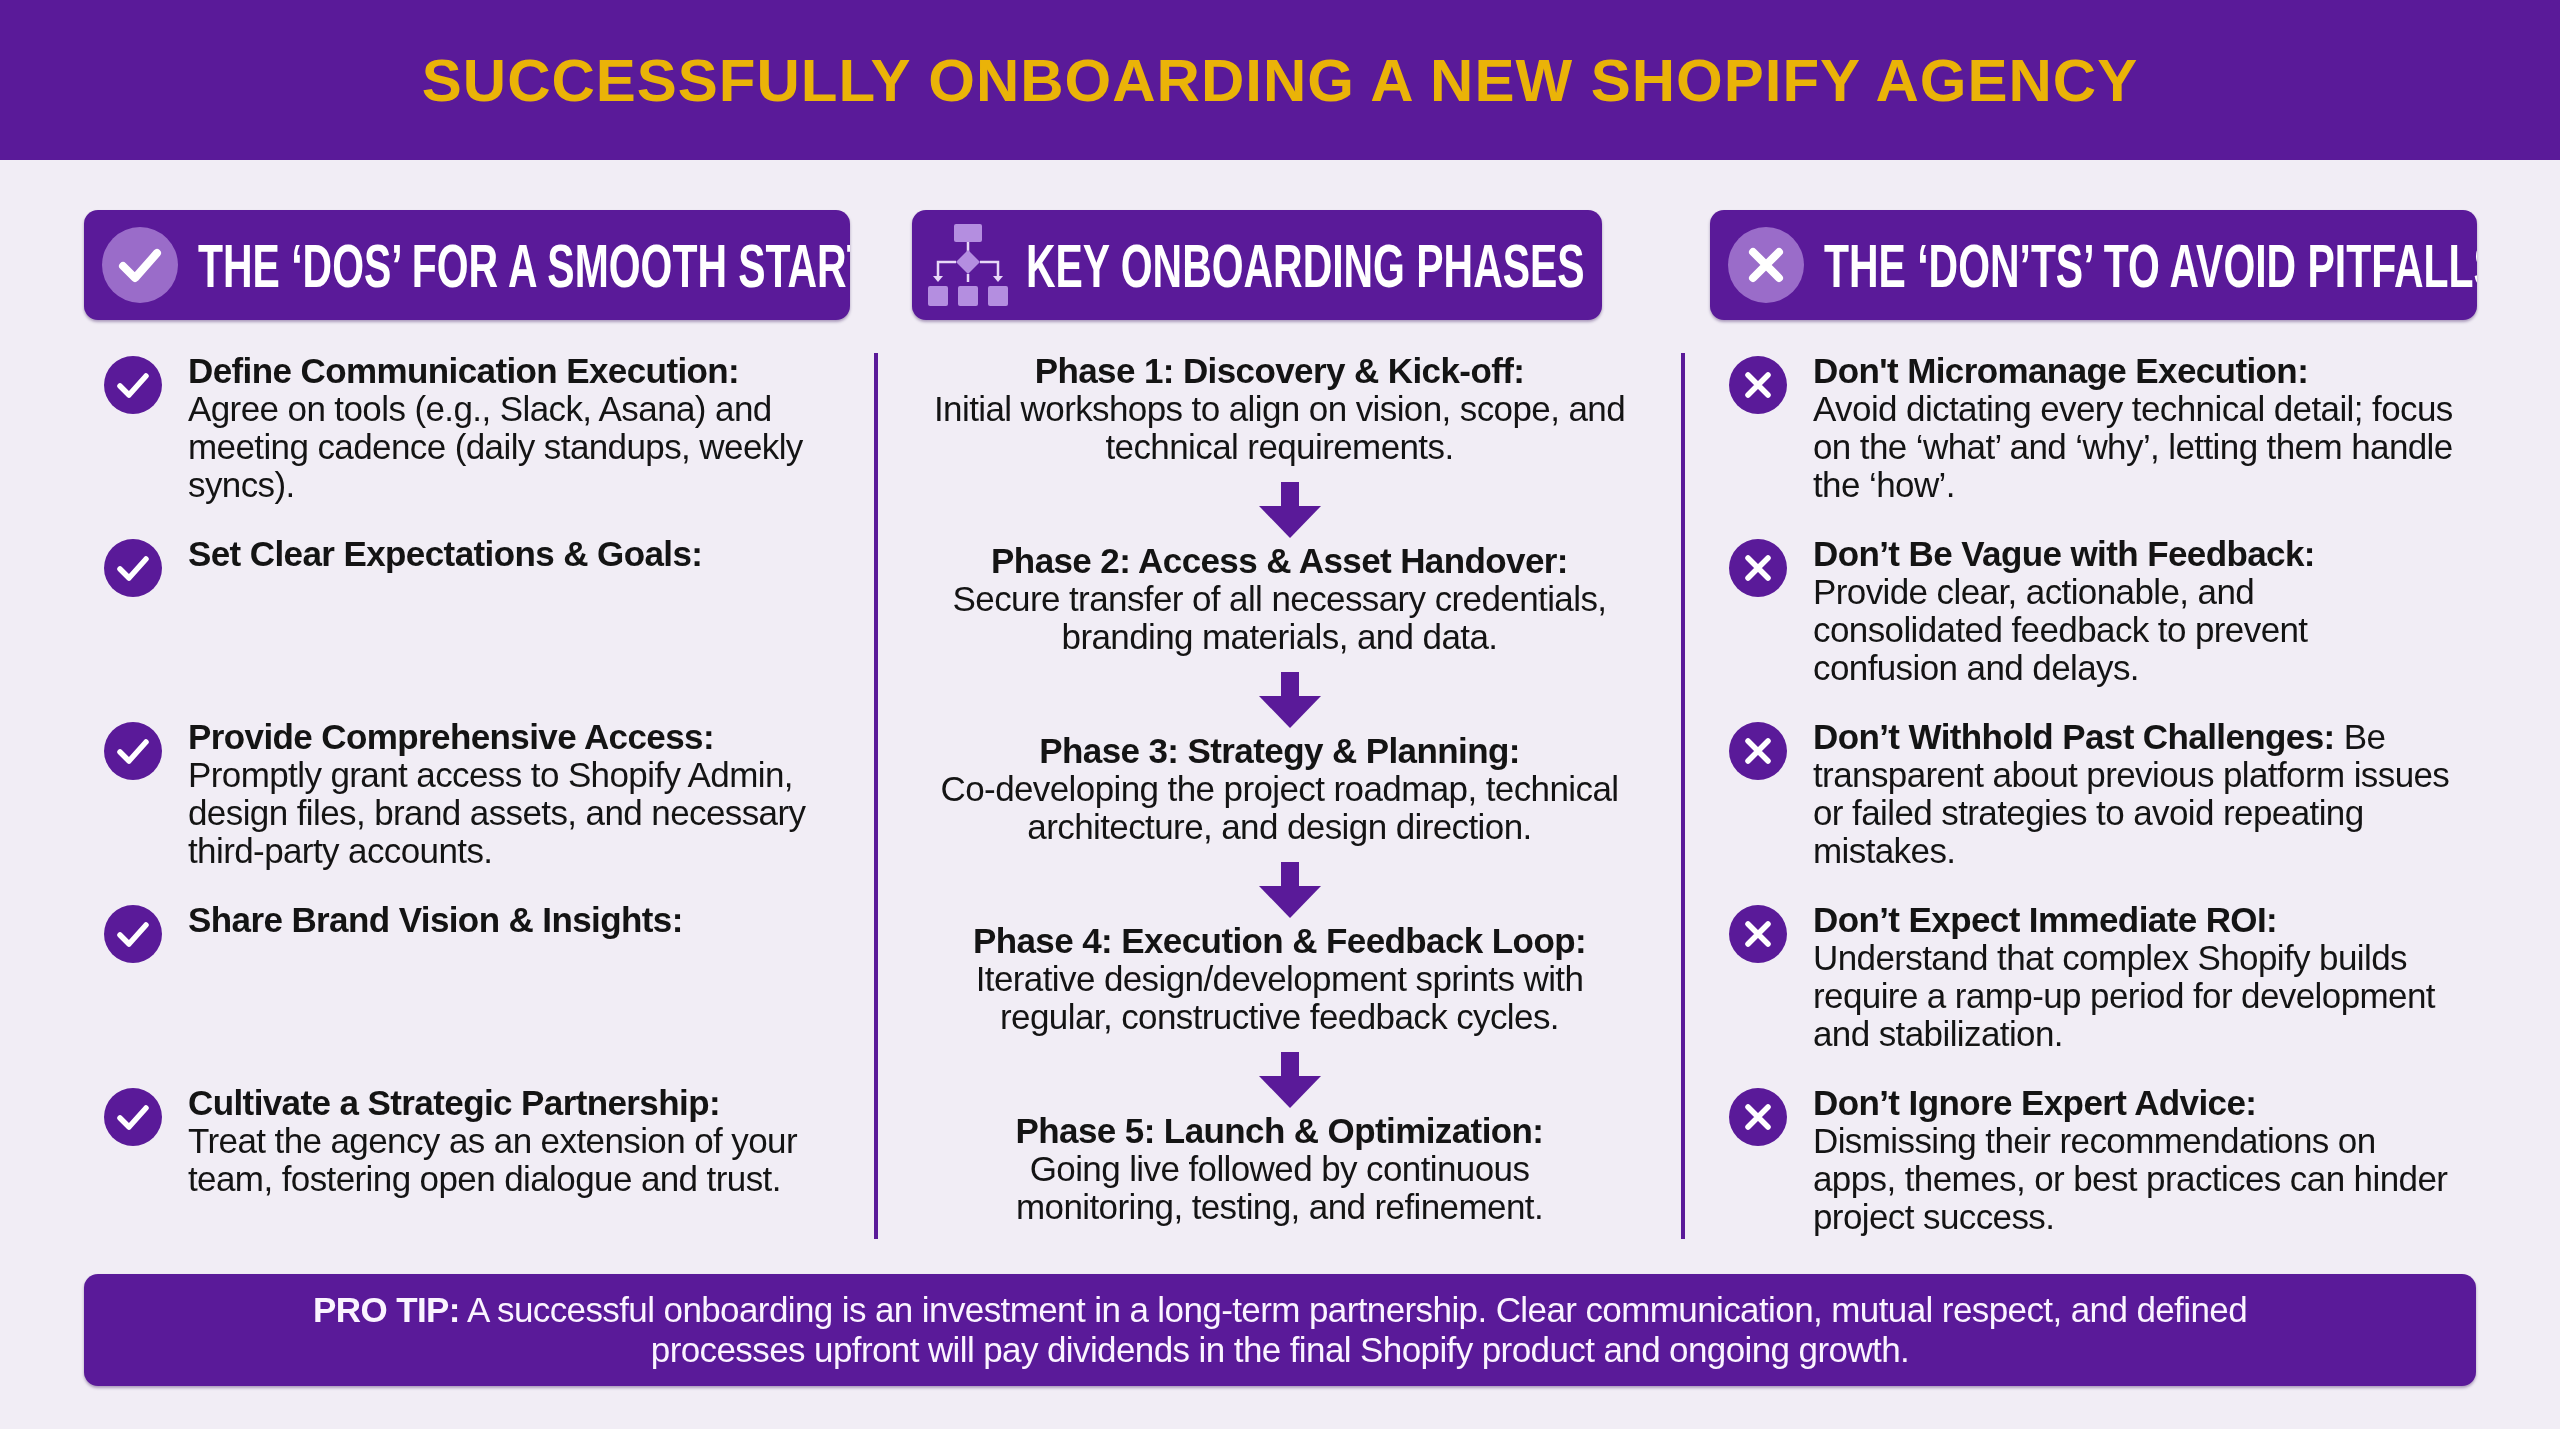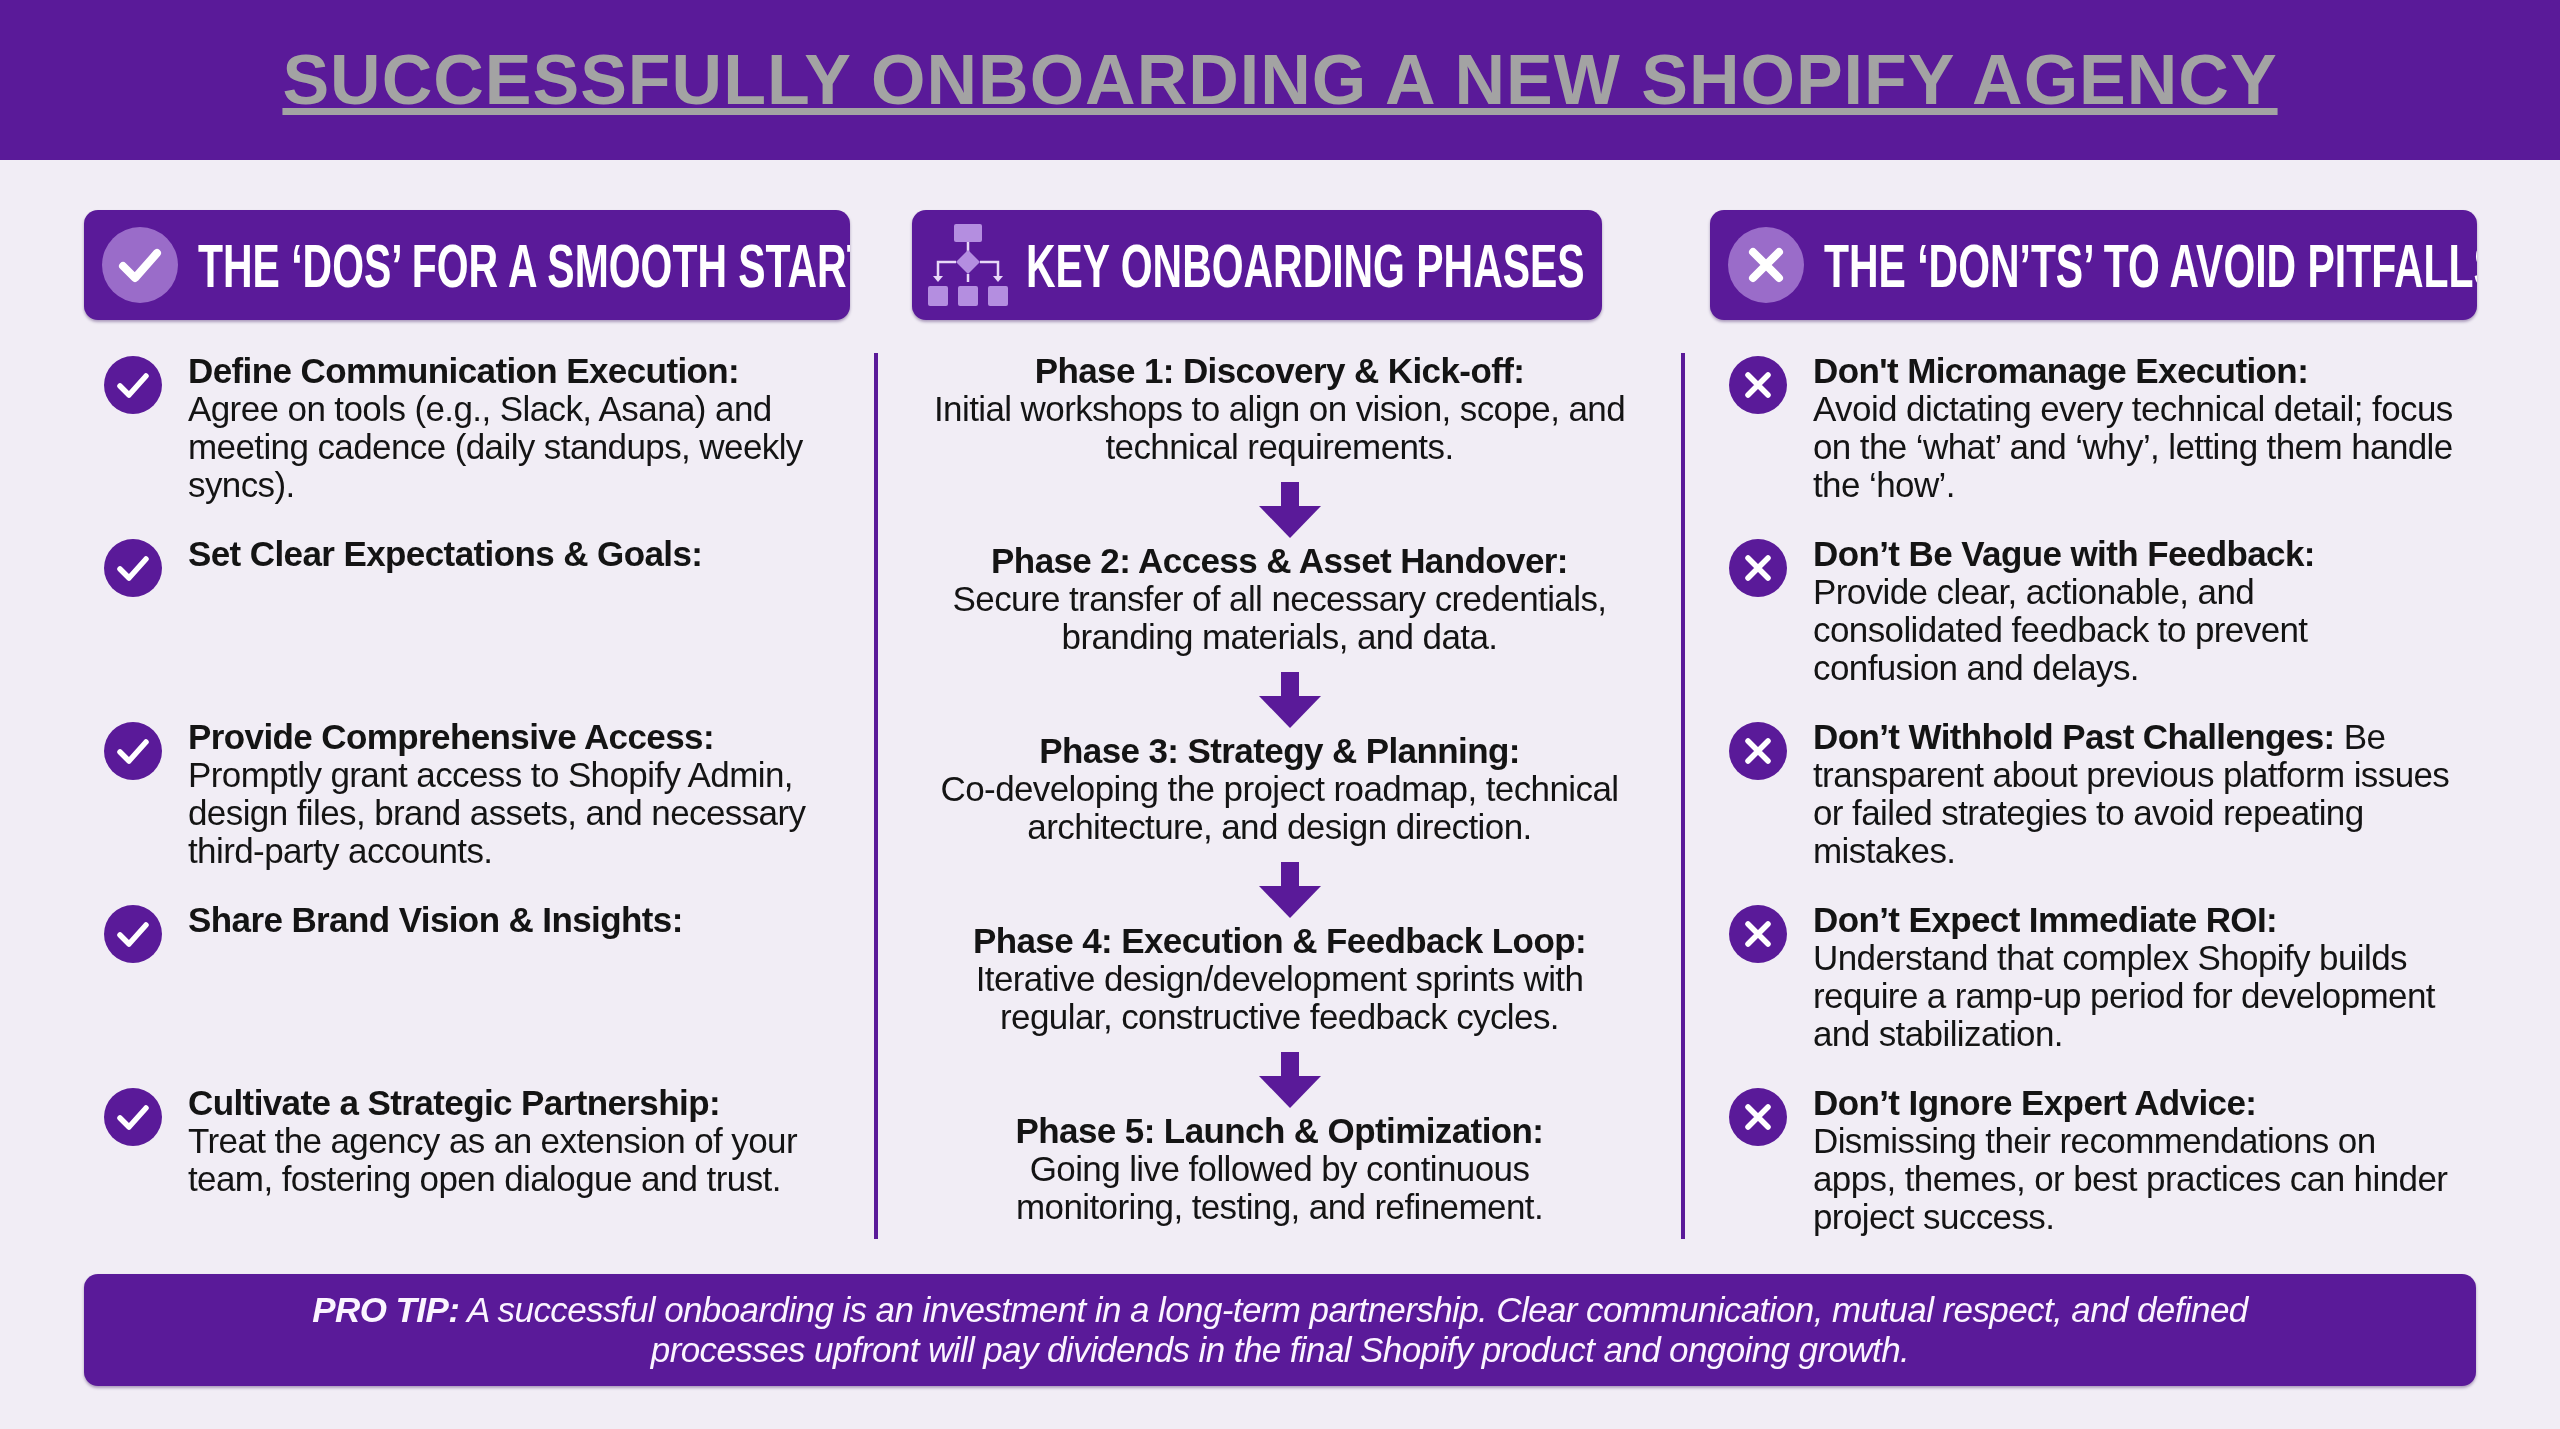--- a/index.html
+++ b/index.html
@@ -8,23 +8,22 @@
     background: #f1edf5;
     font-family: "Liberation Sans", sans-serif;
     color: #141414;
   }
   .title-bar {
     position: absolute; left: 0; top: 0; width: 2560px; height: 160px;
     background: #5a1a99;
     display: flex; align-items: center; justify-content: center;
   }
   .title-bar .title {
-    color: #a3a3a3; font-weight: 700; font-size: 70px; letter-spacing: 1px;
+    color: #eab308; font-weight: 700; font-size: 60px; letter-spacing: 1px;
     white-space: nowrap;
-    text-decoration: underline;
   }
   .sec-header {
     position: absolute; top: 210px; height: 110px;
     background: #5a1a99; border-radius: 14px;
     box-shadow: 0 2px 3px rgba(40,0,80,0.35);
     display: flex; align-items: center; overflow: hidden;
   }
   .sec-header .hicon {
     position: absolute; left: 18px; top: 17px; width: 76px; height: 76px;
   }
@@ -51,21 +50,21 @@
   .phases { position: absolute; left: 912px; width: 735px; top: 352px; text-align: center; }
   .phase { position: absolute; left: 0; width: 735px; font-size: 35px; line-height: 38px; letter-spacing: -0.6px; }
   .phase b { font-weight: 700; margin-top: 14px; }
   .arrow { position: absolute; left: 347px; width: 62px; height: 56px; }
   .protip {
     position: absolute; left: 84px; top: 1274px; width: 2392px; height: 112px;
     background: #5a1a99; border-radius: 14px;
     box-shadow: 0 2px 3px rgba(40,0,80,0.35);
     display: flex; align-items: center; justify-content: center;
     text-align: center; color: #fbf4ff;
-    font-size: 35px; line-height: 40px; letter-spacing: -0.6px; font-style: italic;
+    font-size: 35px; line-height: 40px; letter-spacing: -0.6px;
   }
   .protip b { font-weight: 700; }
 </style>
 </head>
 <body>
 
 <div class="title-bar">
   <div class="title">SUCCESSFULLY ONBOARDING A NEW SHOPIFY AGENCY</div>
 </div>
 

